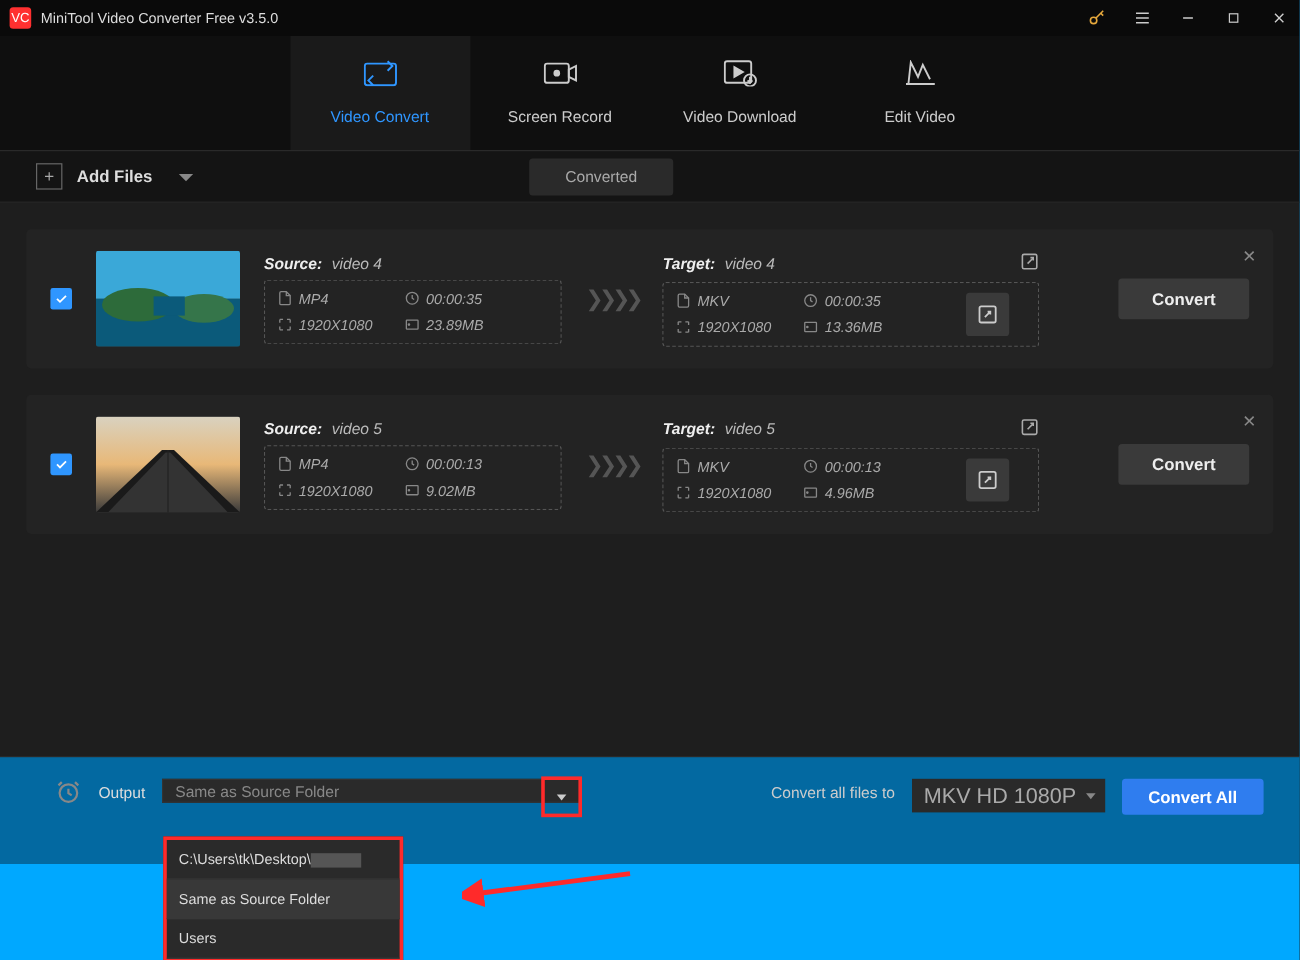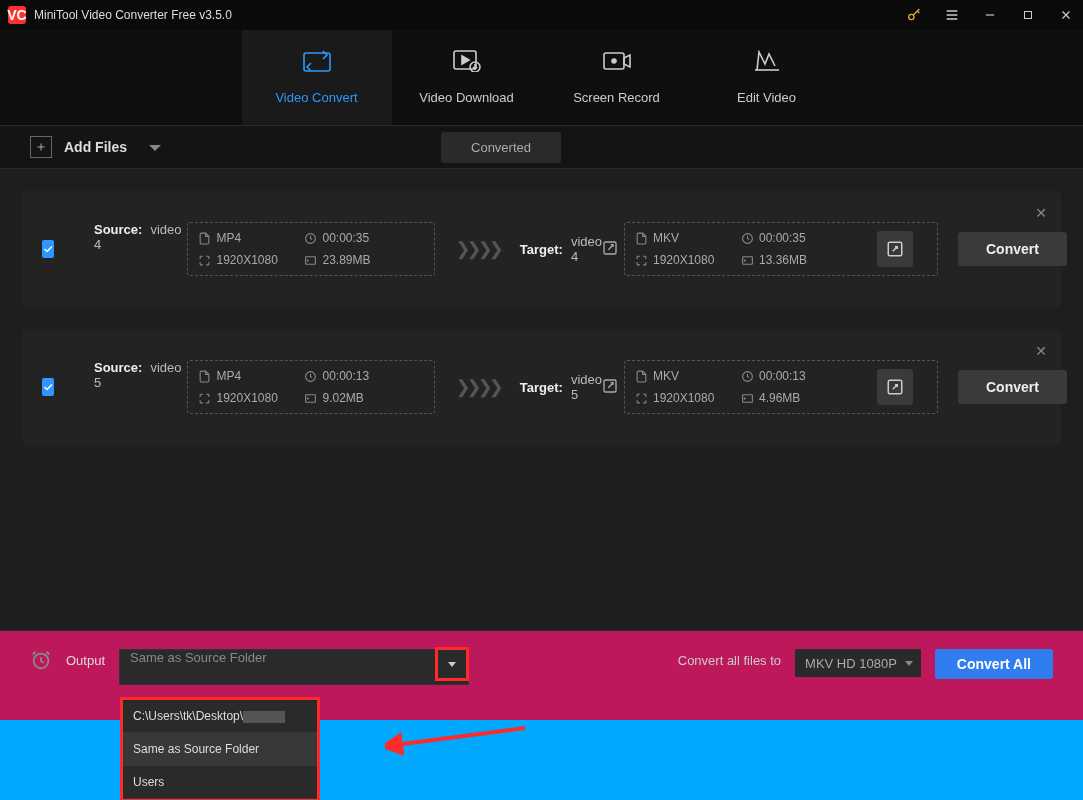--- a/index.html
+++ b/index.html
@@ -1,62 +1,62 @@
 <!DOCTYPE html>
 <html><head>
 <meta charset="utf-8">
 <style>
 * { margin: 0; padding: 0; box-sizing: border-box; font-family: "Segoe UI", Arial, sans-serif; }
 body { width: 1083px; height: 800px; background: #00a8ff; position: relative; overflow: hidden; }
 .app { width: 1083px; height: 720px; background: #1a1a1a; position: absolute; top: 0; left: 0; display: flex; flex-direction: column; }
 .titlebar { height: 30px; background: #0a0a0a; display: flex; align-items: center; padding: 0 8px; color: #ddd; font-size: 12px; }
-.titlebar .logo { width: 18px; height: 18px; background: #ff3030; border-radius: 3px; margin-right: 8px; display: flex; align-items: center; justify-content: center; color: #fff; font-size: 14px; font-weight: bold; }
+.titlebar .logo { width: 18px; height: 18px; background: #ff3030; border-radius: 3px; margin-right: 8px; display: flex; align-items: center; justify-content: center; color: #fff; font-size: 11px; font-weight: normal; }
 .titlebar-controls { margin-left: auto; display: flex; gap: 20px; align-items: center; }
 .titlebar-controls .ctl { width: 18px; height: 18px; display: flex; align-items: center; justify-content: center; cursor: pointer; color: #ccc; }
 .titlebar-controls .key { color: #e6a83c; }
 .nav-tabs { height: 95px; background: #0f0f0f; display: flex; justify-content: center; }
 .nav-tab { width: 150px; display: flex; flex-direction: column; align-items: center; justify-content: center; gap: 18px; cursor: pointer; color: #ccc; font-size: 13px; }
 .nav-tab.active { background: #1a1a1a; color: #2f96ff; }
 .nav-tab .icon { width: 28px; height: 22px; }
 .toolbar { height: 44px; background: #141414; border-top: 1px solid #2a2a2a; border-bottom: 1px solid #2a2a2a; display: flex; align-items: center; padding: 0 30px; }
 .add-files { display: flex; align-items: center; gap: 12px; color: #ddd; font-size: 14px; font-weight: 600; cursor: pointer; }
 .add-files .plus { width: 22px; height: 22px; border: 1px solid #666; display: flex; align-items: center; justify-content: center; color: #aaa; }
 .add-files .chev { color: #888; margin-left: 10px; }
 .tab-pill { margin-left: 280px; display: flex; background: #2a2a2a; border-radius: 3px; overflow: hidden; }
 .tab-pill div { padding: 8px 30px; font-size: 13px; color: #aaa; cursor: pointer; }
 .tab-pill div.active { background: #3a3a3a; color: #fff; font-weight: 600; }
 .list { flex: 1; padding: 22px; display: flex; flex-direction: column; gap: 22px; background: #1e1e1e; }
 .item { background: #232323; border-radius: 4px; padding: 18px 20px; display: flex; align-items: center; gap: 20px; position: relative; }
 .chk { width: 18px; height: 18px; background: #2f96ff; border-radius: 2px; display: flex; align-items: center; justify-content: center; cursor: pointer; }
 .chk svg { width: 12px; height: 12px; }
 .thumb { width: 120px; height: 80px; background: #333; border-radius: 2px; overflow: hidden; display: flex; align-items: center; justify-content: center; }
-.block { display: flex; gap: 6px; }
+.block { display: flex; flex-direction: column; gap: 6px; font-style: italic; }
 .block .lbl { color: #bbb; font-size: 13px; }
 .block .lbl b { color: #eee; font-weight: 600; margin-right: 8px; }
 .infobox { border: 1px dashed #555; border-radius: 3px; padding: 8px 10px; display: grid; grid-template-columns: 100px 120px; grid-template-rows: auto auto; gap: 8px 6px; font-size: 12px; color: #aaa; }
 .infobox .cell { display: flex; align-items: center; gap: 5px; }
 .infobox.tgt { grid-template-columns: 100px 130px 50px; grid-template-rows: auto auto; }
 .infobox .editbtn { grid-row: 1 / 3; grid-column: 3; width: 36px; height: 36px; background: #3a3a3a; border-radius: 3px; display: flex; align-items: center; justify-content: center; align-self: center; cursor: pointer; }
 .arrows { color: #555; font-size: 18px; letter-spacing: -4px; }
 .edit-ico { margin-left: auto; color: #aaa; cursor: pointer; }
 .close-ico { position: absolute; top: 14px; right: 14px; color: #888; cursor: pointer; font-size: 14px; }
 .convert-btn { margin-left: auto; padding: 9px 28px; background: #3a3a3a; color: #eee; border-radius: 3px; font-size: 14px; font-weight: 600; cursor: pointer; }
-.footer { height: 90px; background: #be185d; border-top: 1px solid #2a2a2a; display: flex; align-items: flex-start; padding: 18px 30px 0 30px; gap: 14px; position: relative; }
+.footer { height: 90px; background: #0369a1; border-top: 1px solid #2a2a2a; display: flex; align-items: flex-start; padding: 18px 30px 0 46px; gap: 14px; position: relative; }
 .clock-ico { color: #888; font-size: 20px; }
 .out-label { color: #ddd; font-size: 13px; margin-top: 4px; }
-.out-select { width: 350px; height: 36px; background: #2a2a2a; border: 1px solid #333; color: #888; font-size: 13px; padding: 0 10px; display: flex; position: relative; }
+.out-select { width: 350px; height: 20px; background: #2a2a2a; border: 1px solid #333; color: #888; font-size: 13px; padding: 0 10px; display: flex; align-items: center; position: relative; }
 .out-dd-btn { position: absolute; right: -1px; top: -3px; width: 34px; height: 34px; border: 3px solid #ff2a2a; display: flex; align-items: center; justify-content: center; cursor: pointer; }
 .out-dd-btn .tri { width: 0; height: 0; border-left: 4px solid transparent; border-right: 4px solid transparent; border-top: 5px solid #ccc; }
 .dropdown { position: absolute; top: 47px; left: 0; width: 200px; background: #2a2a2a; border: 3px solid #ff2a2a; z-index: 10; }
 .dropdown div { padding: 9px 10px; font-size: 12px; color: #ddd; cursor: pointer; border-bottom: 1px solid #383838; }
 .dropdown div:hover, .dropdown div.sel { background: #383838; }
 .dropdown div.redact::after { content: ""; display: inline-block; width: 42px; height: 12px; background: #555; vertical-align: middle; }
 .spacer { flex: 1; }
 .conv-label { color: #ccc; font-size: 13px; margin-top: 4px; }
-.fmt-select { height: 28px; background: #2a2a2a; color: #aaa; font-size: 13px; padding: 0 24px 0 10px; display: flex; align-items: center; position: relative; cursor: pointer; }
+.fmt-select { height: 28px; background: #2a2a2a; color: #aaa; font-size: 18px; padding: 0 24px 0 10px; display: flex; align-items: center; position: relative; cursor: pointer; }
 .fmt-select .tri { position: absolute; right: 8px; top: 12px; width: 0; height: 0; border-left: 4px solid transparent; border-right: 4px solid transparent; border-top: 5px solid #888; }
 .convert-all { height: 30px; padding: 0 22px; background: #2f7def; color: #fff; font-size: 14px; font-weight: 600; border-radius: 3px; display: flex; align-items: center; cursor: pointer; }
 .arrow-annot { position: absolute; left: 385px; top: 720px; pointer-events: none; }
 .ic { width: 13px; height: 13px; flex-shrink: 0; }
 </style>
 </head>
 <body>
 
 <div class="app">
 
@@ -96,34 +96,34 @@
   <div class="nav-tabs">
     <div class="nav-tab active">
       <svg class="icon" viewBox="0 0 28 22" fill="none" stroke="#2f96ff" stroke-width="1.6">
           <rect x="1" y="3" width="26" height="18" rx="2"></rect>
           <path d="M20 1l4 4-4 4M8 13l-4 4 4 4"></path>
         </svg>
       <span>Video Convert</span>
     </div>
     <div class="nav-tab">
       <svg class="icon" viewBox="0 0 28 22" fill="none" stroke="#ccc" stroke-width="1.6">
+          <rect x="1" y="3" width="20" height="16" rx="2"></rect>
+          <path d="M21 8l6-3v12l-6-3z"></path>
+          <circle cx="11" cy="11" r="2" fill="#ccc"></circle>
+        </svg>
+      <span>Screen Record</span>
+    </div>
+    <div class="nav-tab">
+      <svg class="icon" viewBox="0 0 28 22" fill="none" stroke="#ccc" stroke-width="1.6">
           <rect x="1" y="1" width="22" height="18" rx="2"></rect>
           <polygon points="9,6 9,14 16,10" fill="#ccc"></polygon>
           <circle cx="22" cy="17" r="5"></circle>
           <path d="M22 14v5m-2-2l2 2 2-2"></path>
         </svg>
       <span>Video Download</span>
-    </div>
-    <div class="nav-tab">
-      <svg class="icon" viewBox="0 0 28 22" fill="none" stroke="#ccc" stroke-width="1.6">
-          <rect x="1" y="3" width="20" height="16" rx="2"></rect>
-          <path d="M21 8l6-3v12l-6-3z"></path>
-          <circle cx="11" cy="11" r="2" fill="#ccc"></circle>
-        </svg>
-      <span>Screen Record</span>
     </div>
     <div class="nav-tab">
       <svg class="icon" viewBox="0 0 28 22" fill="none" stroke="#ccc" stroke-width="1.6">
           <path d="M4 20l2-18 6 12 4-10 6 12"></path>
           <path d="M2 20h24"></path>
         </svg>
       <span>Edit Video</span>
     </div>
   </div>
 

